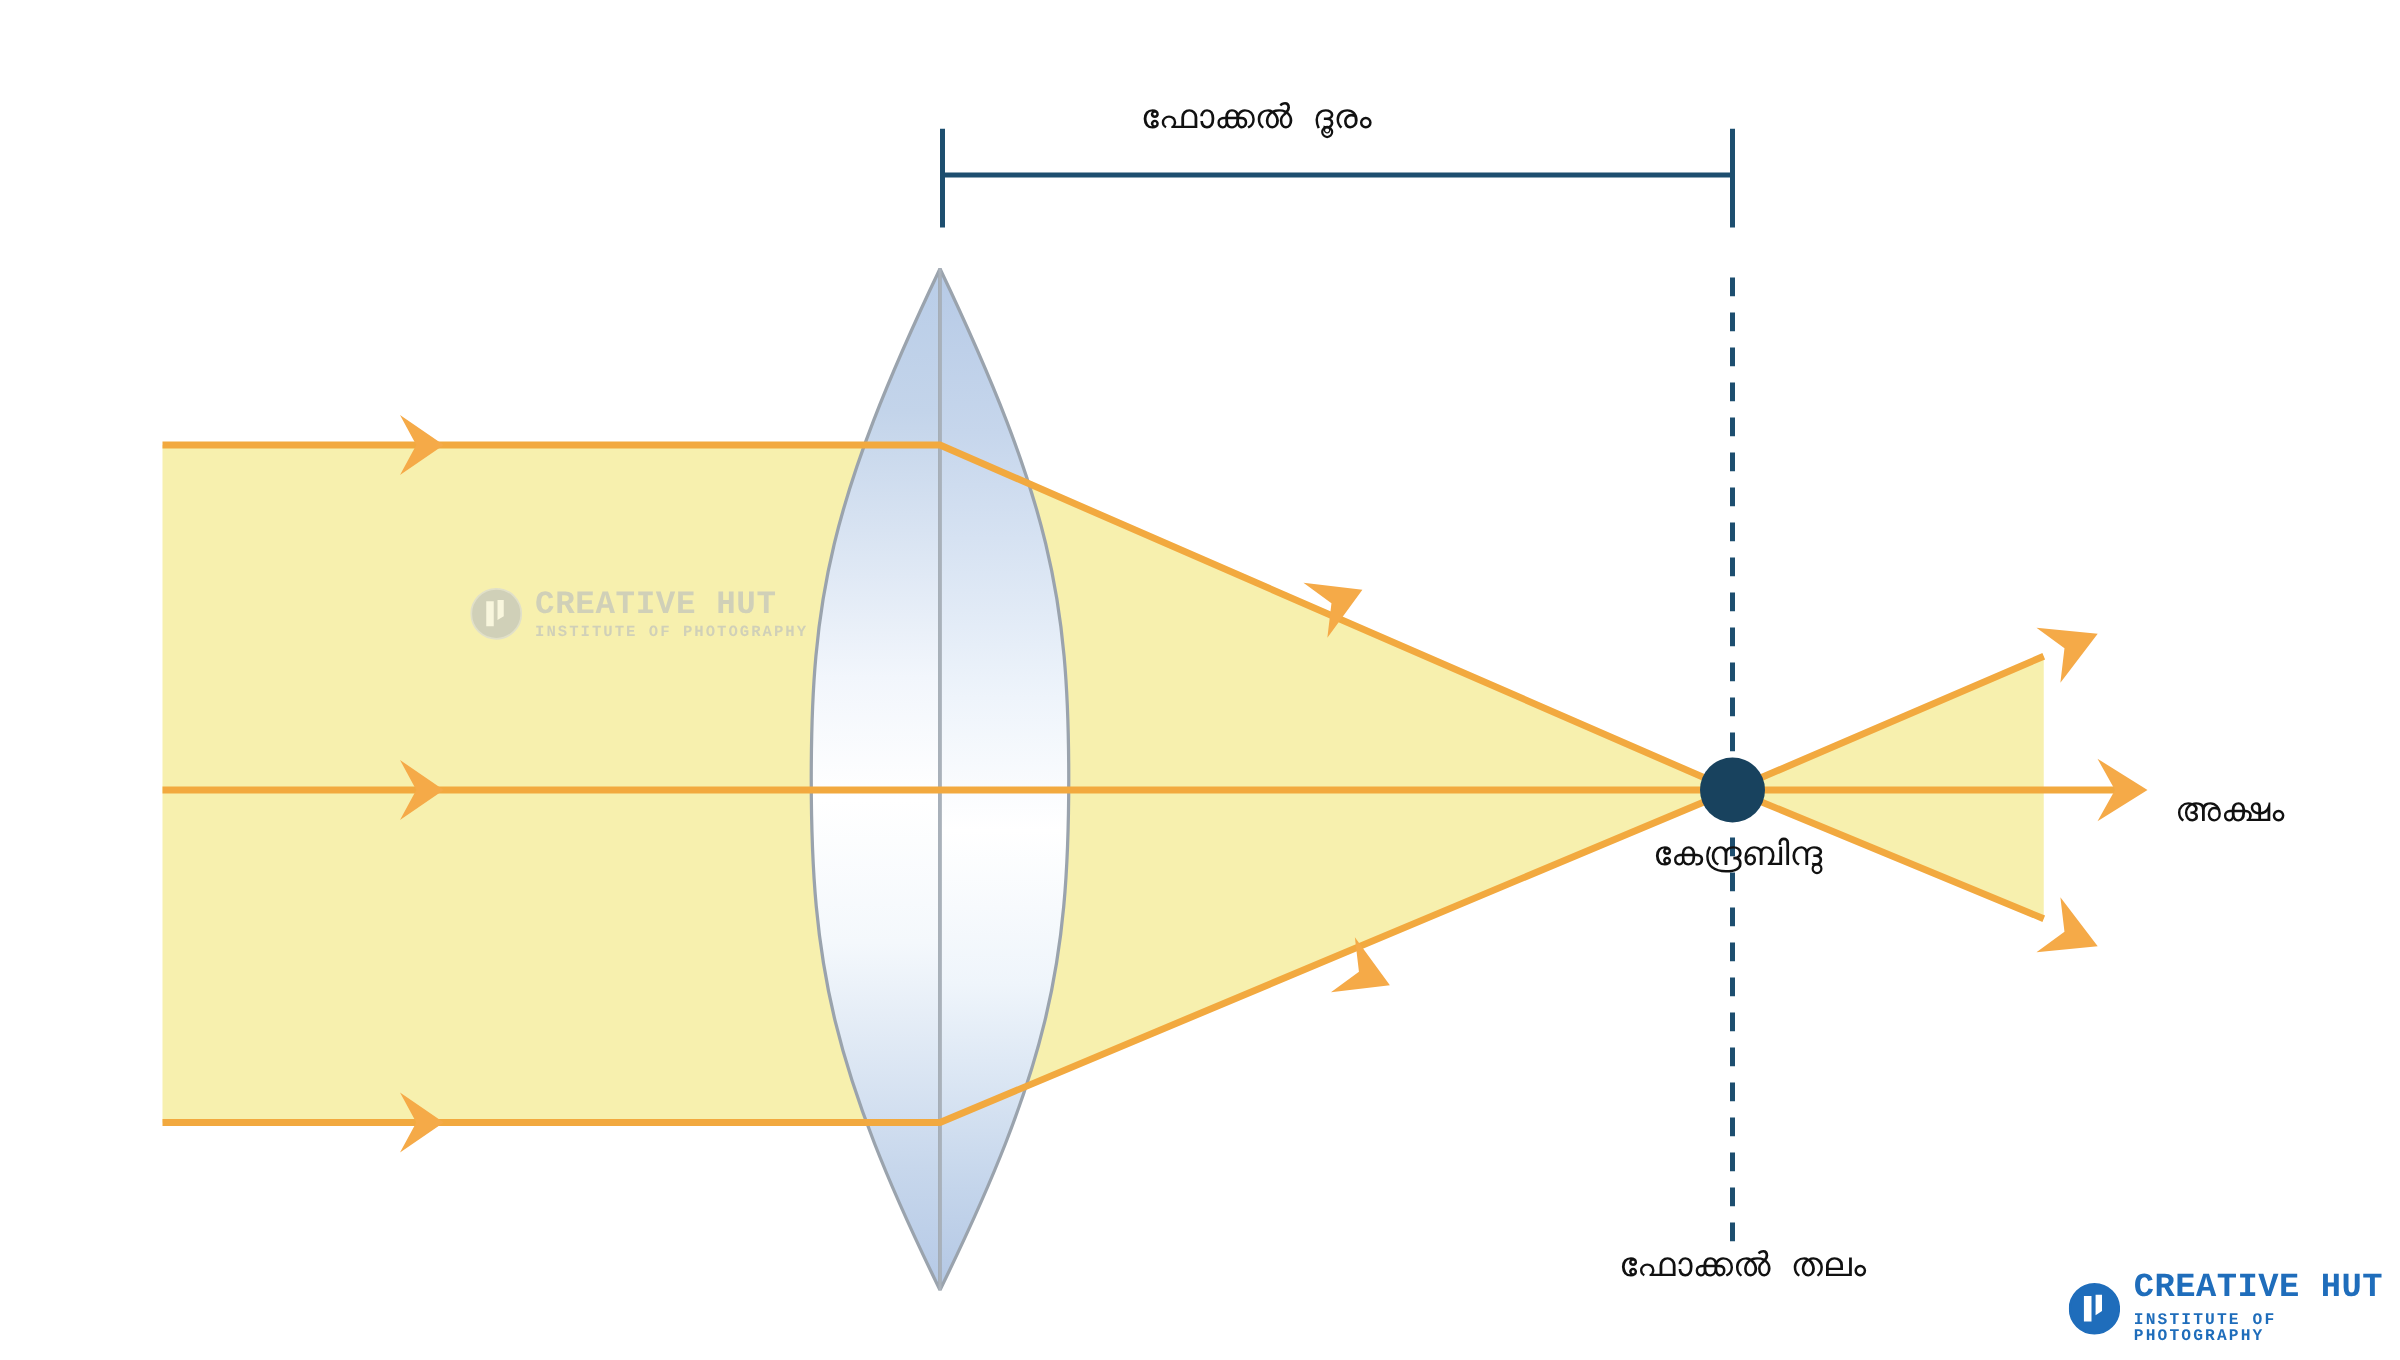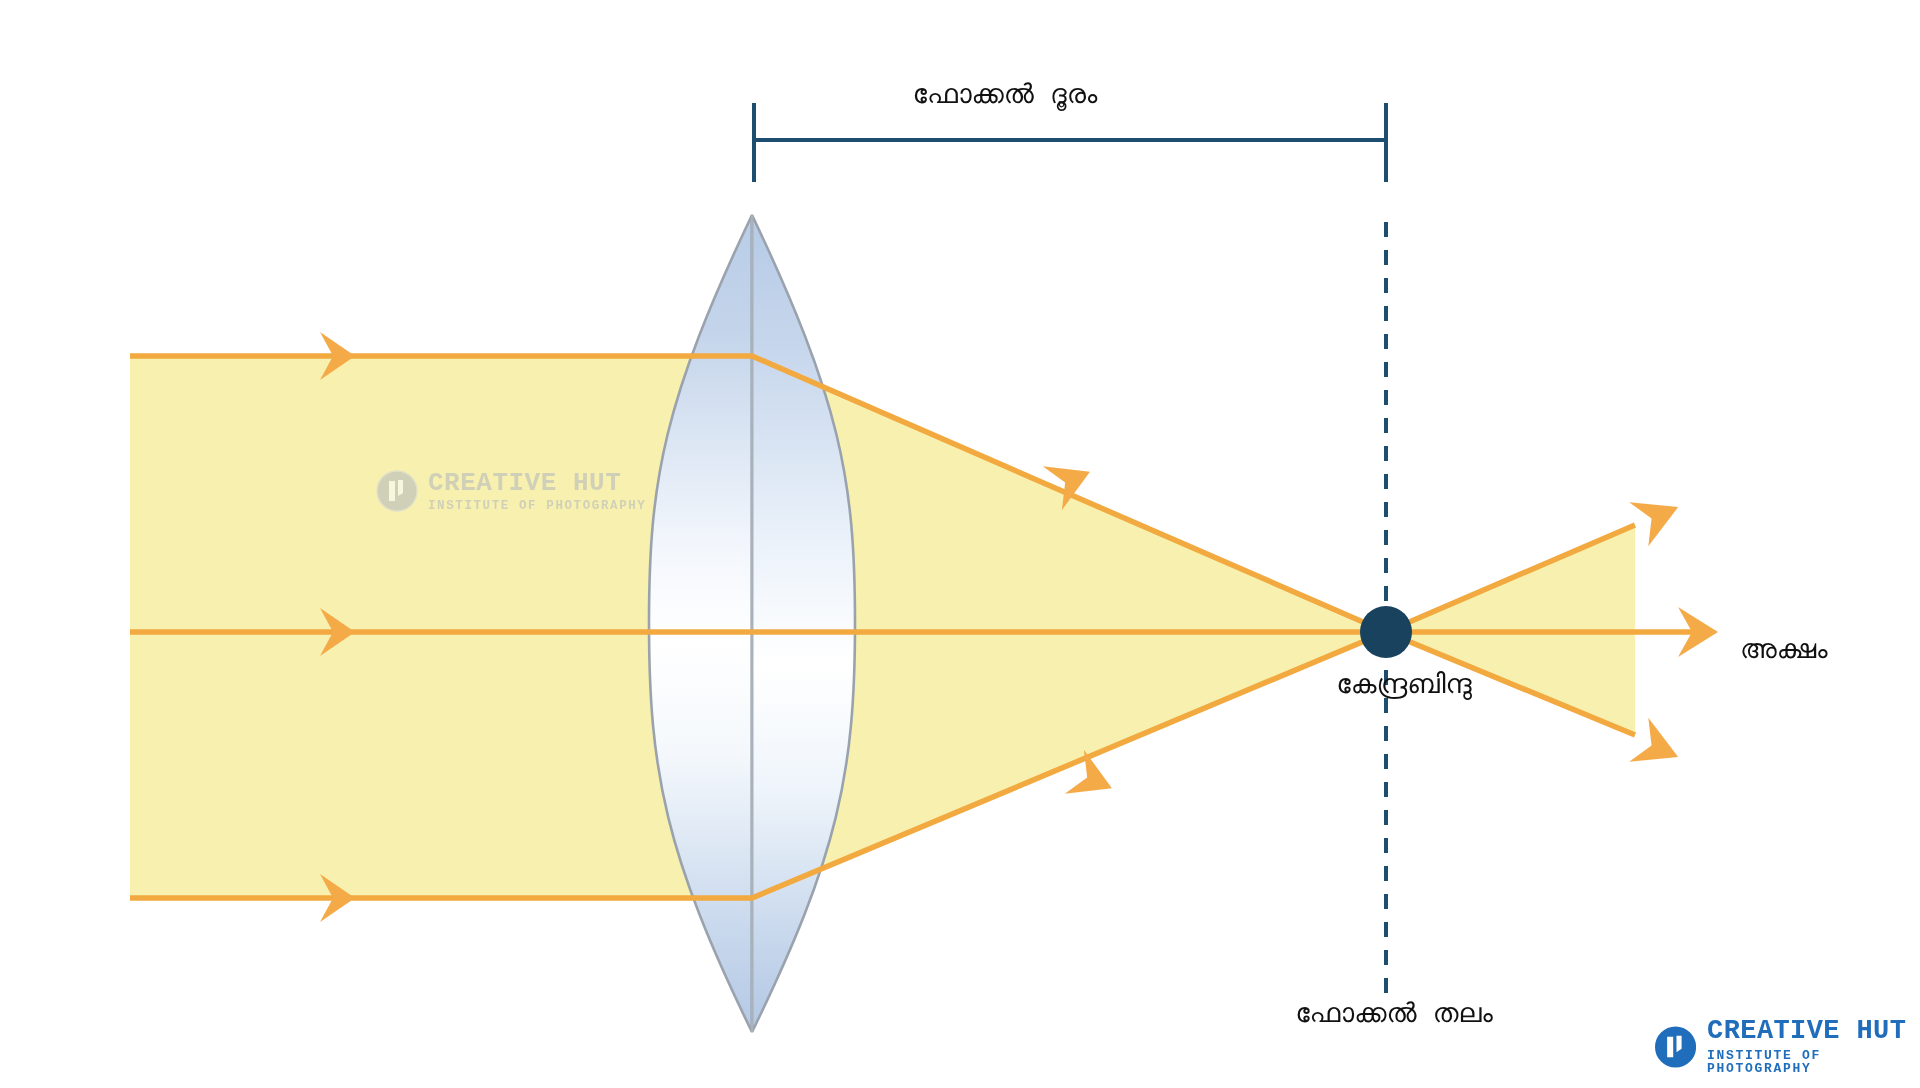--- a/index.html
+++ b/index.html
@@ -100,21 +100,21 @@
 
     <g stroke="#1d4e6f" stroke-width="4" stroke-linecap="butt">
       <line x1="752" y1="140" x2="1386" y2="140"></line>
       <line x1="754" y1="103" x2="754" y2="182"></line>
       <line x1="1386" y1="103" x2="1386" y2="182"></line>
     </g>
   </svg>
 
   <div class="lbl center" style="left:1005px;top:82px;">ഫോക്കൽ ദൂരം</div>
 
-  <div class="lbl center" style="left:1390px;top:672px;margin-left:14px;">കേന്ദ്രബിന്ദു</div>
+  <div class="lbl center" style="left:1390px;top:672px;">കേന്ദ്രബിന്ദു</div>
 
   <div class="lbl center" style="left:1394px;top:1001px;">ഫോക്കൽ തലം</div>
 
   <div class="lbl" style="left:1740px;top:617px;margin-top:20px;">അക്ഷം</div>
 
   <div id="wm">
     <svg width="42" height="42" viewBox="0 0 42 42">
       <circle cx="21" cy="21" r="20" fill="#b9bdbf"></circle>
       <path d="M13 11 L19 11 L19 31 L13 31 Z" fill="#ffffff" opacity=".92"></path>
       <path d="M22 10 L27 10 L27 23 L22 26 Z" fill="#ffffff" opacity=".92"></path>

